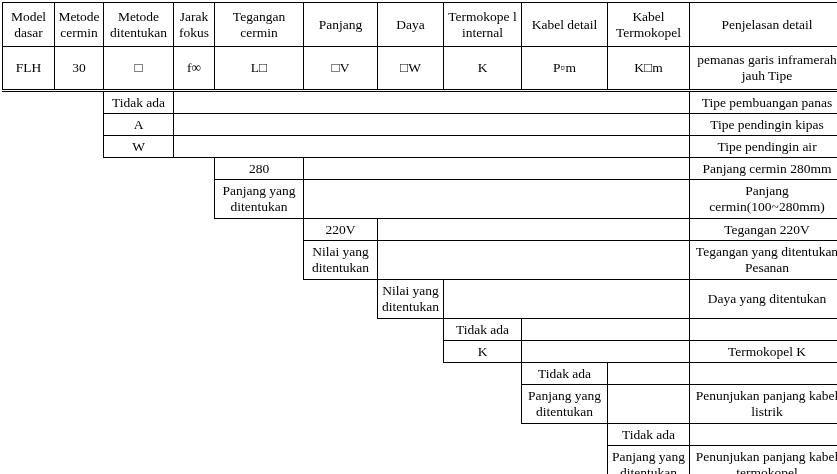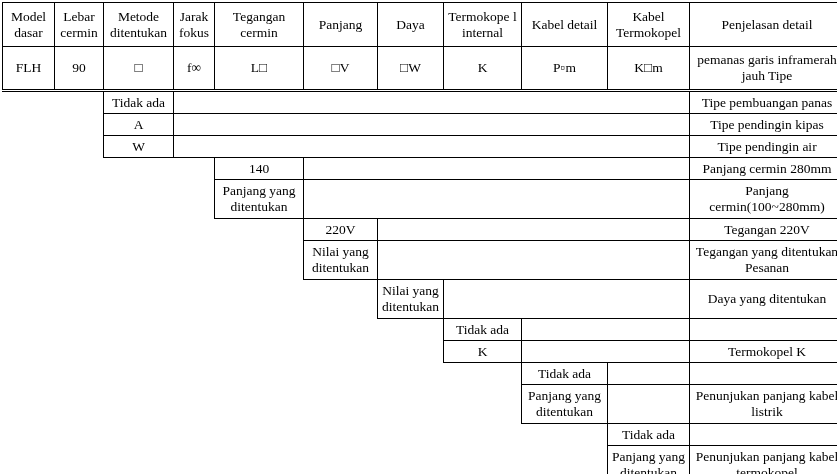--- a/index.html
+++ b/index.html
@@ -82,34 +82,34 @@
       <col style="width:74px">
       <col style="width:66px">
       <col style="width:78px">
       <col style="width:86px">
       <col style="width:82px">
       <col style="width:155px">
     </colgroup>
     <tbody id="table-body">
         <tr class="header-row">
           <td>Model dasar</td>
-          <td>Lebar cermin</td>
+          <td>Metode cermin</td>
           <td>Metode ditentukan</td>
           <td>Jarak fokus</td>
           <td>Tegangan cermin</td>
           <td>Panjang</td>
           <td>Daya</td>
           <td>Termokope l internal</td>
           <td>Kabel detail</td>
           <td>Kabel Termokopel</td>
           <td class="desc">Penjelasan detail</td>
         </tr>
         <tr class="code-row">
           <td>FLH</td>
-          <td>90</td>
+          <td>30</td>
           <td>□</td>
           <td>f∞</td>
           <td>L□</td>
           <td>□V</td>
           <td>□W</td>
           <td>K</td>
           <td>P▫︎m</td>
           <td>K□m</td>
           <td class="desc">pemanas garis inframerah jauh Tipe</td>
         </tr>
@@ -126,21 +126,21 @@
           <td class="desc">Tipe pendingin kipas</td>
         </tr>
         <tr class="row-h-small">
           <td class="blank" colspan="2"></td>
           <td>W</td>
           <td colspan="7"></td>
           <td class="desc">Tipe pendingin air</td>
         </tr>
         <tr class="row-h-small">
           <td class="blank" colspan="4"></td>
-          <td>140</td>
+          <td>280</td>
           <td colspan="5"></td>
           <td class="desc">Panjang cermin 280mm</td>
         </tr>
         <tr class="row-h-tall">
           <td class="blank" colspan="4"></td>
           <td>Panjang yang ditentukan</td>
           <td colspan="5"></td>
           <td class="desc">Panjang cermin(100~280mm)</td>
         </tr>
         <tr class="row-h-small">

